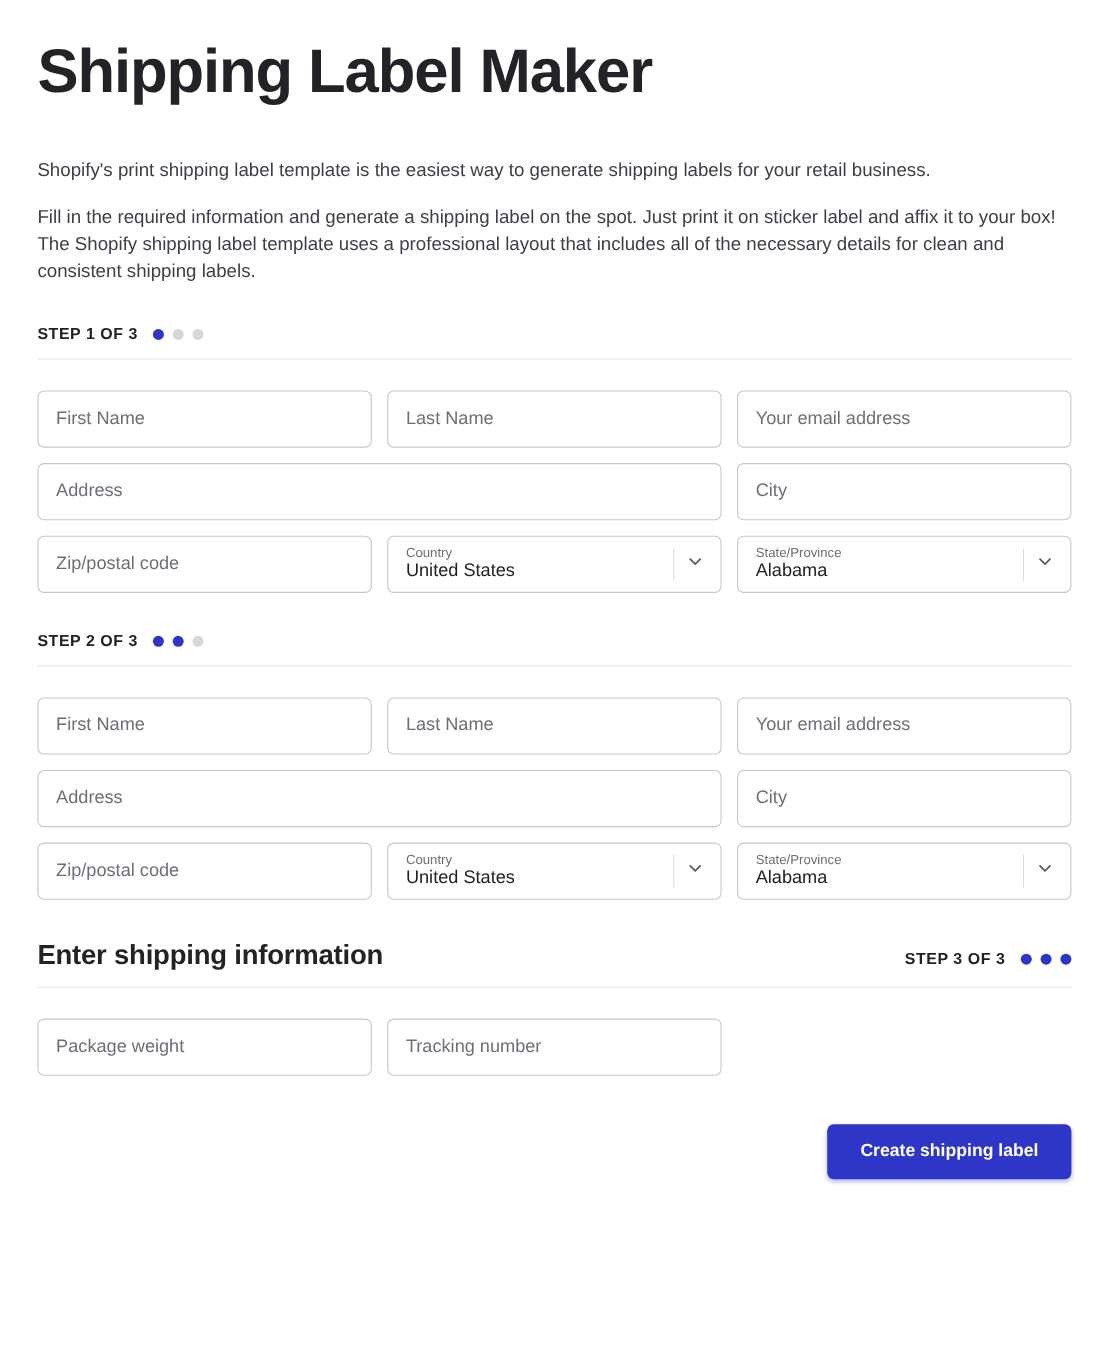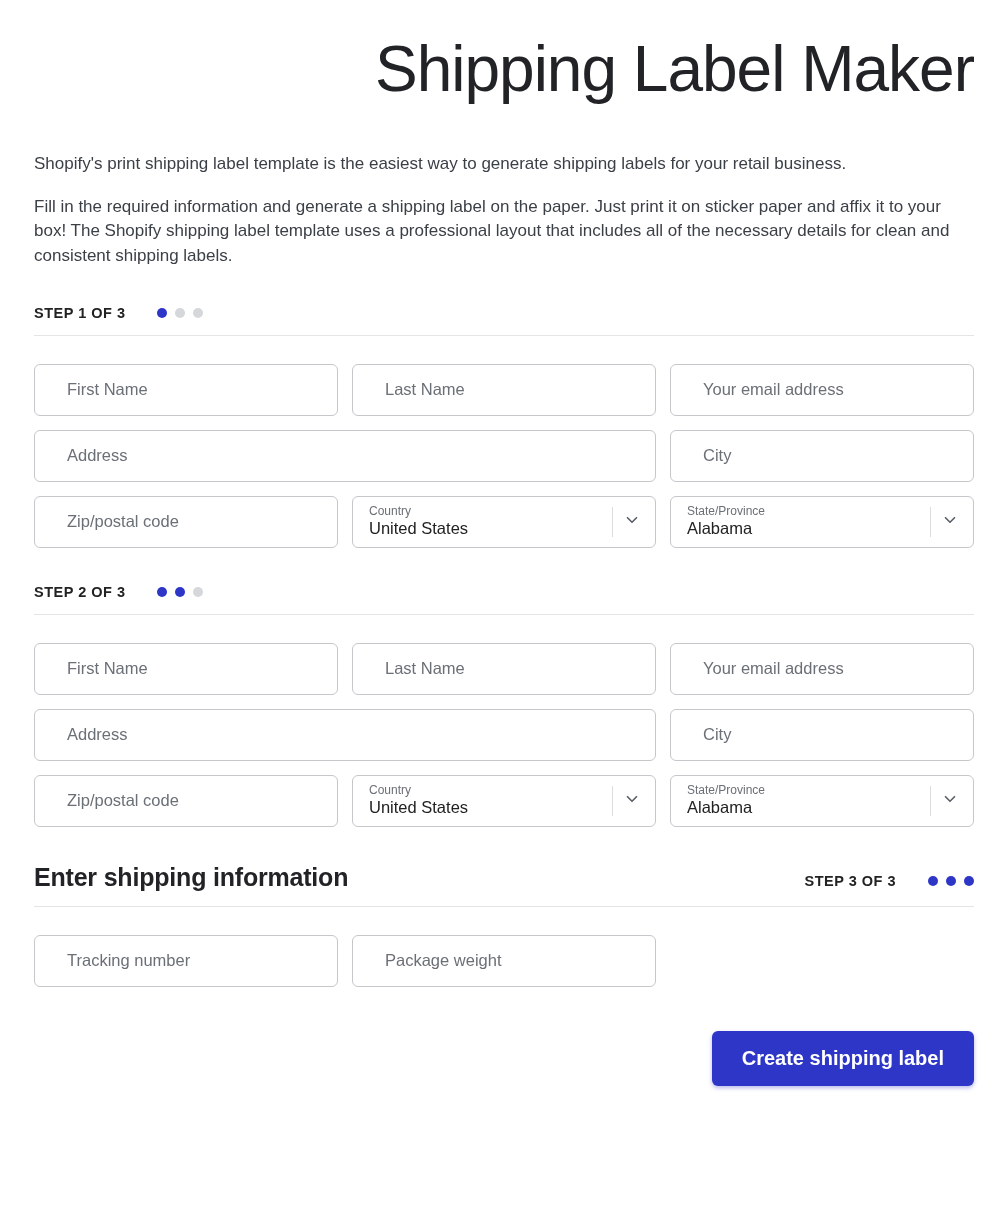--- a/index.html
+++ b/index.html
@@ -4,23 +4,23 @@
 <style>
   * { box-sizing: border-box; margin: 0; padding: 0; }
   body {
     font-family: -apple-system, BlinkMacSystemFont, "Segoe UI", Helvetica, Arial, sans-serif;
     background: #fff;
     color: #212326;
     width: 1008px;
     padding: 0 34px 60px 34px;
   }
   .page-title {
-    font-size: 64px;
-    font-weight: 400;
-    text-align: right;
+    font-size: 56px;
+    font-weight: 700;
+    text-align: left;
     letter-spacing: -1px;
     padding: 32px 0 46px 0;
   }
   .intro p {
     font-size: 17px;
     line-height: 1.45;
     color: #3b3f46;
     margin-bottom: 18px;
   }
   .section-header {
@@ -33,21 +33,21 @@
     margin-bottom: 28px;
   }
   .section-header h2 {
     font-size: 25px;
     font-weight: 700;
     letter-spacing: -0.2px;
   }
   .step-wrap {
     display: flex;
     align-items: center;
-    gap: 32px;
+    gap: 14px;
   }
   .step-label {
     font-size: 14.5px;
     font-weight: 700;
     letter-spacing: 0.5px;
     color: #222;
   }
   .dots { display: flex; gap: 8px; }
   .dot {
     width: 10px; height: 10px; border-radius: 50%;
@@ -58,21 +58,21 @@
     display: grid;
     grid-template-columns: repeat(3, 1fr);
     gap: 14px;
   }
   .field {
     position: relative;
     border: 1px solid #c5c7ca;
     border-radius: 6px;
     height: 52px;
     display: flex;
-    padding: 0 32px;
+    padding: 0 16px;
     background: #fff;
   }
   .field.span2 { grid-column: span 2; }
   .field input {
     border: none; outline: none; width: 100%;
     font-size: 16.5px; color: #222; background: transparent;
   }
   .field input::placeholder { color: #6b6f76; }
   .select-field {
     padding: 0 50px 0 16px;
@@ -107,37 +107,37 @@
   }
   .chev svg { width: 18px; height: 18px; stroke: #5a5e66; }
   .submit-row {
     display: flex;
     justify-content: flex-end;
     margin-top: 44px;
   }
   .submit-btn {
     background: #2e36c8;
     color: #fff;
-    font-size: 20px;
+    font-size: 16px;
     font-weight: 600;
     border: none;
     border-radius: 6px;
     padding: 16px 30px;
     cursor: pointer;
     box-shadow: 0 2px 4px rgba(46,54,200,0.35);
   }
 </style>
 </head>
 <body>
 
 <h1 class="page-title">Shipping Label Maker</h1>
 
 <div class="intro">
   <p>Shopify's print shipping label template is the easiest way to generate shipping labels for your retail business.</p>
-  <p>Fill in the required information and generate a shipping label on the paper. Just print it on sticker paper and affix it to your box! The Shopify shipping label template uses a professional layout that includes all of the necessary details for clean and consistent shipping labels.</p>
+  <p>Fill in the required information and generate a shipping label on the spot. Just print it on sticker label and affix it to your box! The Shopify shipping label template uses a professional layout that includes all of the necessary details for clean and consistent shipping labels.</p>
 </div>
 
 <div class="section-header">
   <div class="step-wrap">
     <span class="step-label">STEP 1 OF 3</span>
     <div class="dots">
       <span class="dot active"></span>
         <span class="dot"></span>
         <span class="dot"></span>
     </div>
@@ -244,22 +244,22 @@
     <div class="dots">
       <span class="dot active"></span>
         <span class="dot active"></span>
         <span class="dot active"></span>
     </div>
   </div>
 </div>
 
 <div class="grid">
   <div class="field">
+    <input placeholder="Package weight" style="">
+  </div>
+  <div class="field">
     <input placeholder="Tracking number" style="">
-  </div>
-  <div class="field">
-    <input placeholder="Package weight" style="">
   </div>
 </div>
 
 <div class="submit-row">
   <button class="submit-btn">Create shipping label</button>
 </div>
 
 </body></html>

